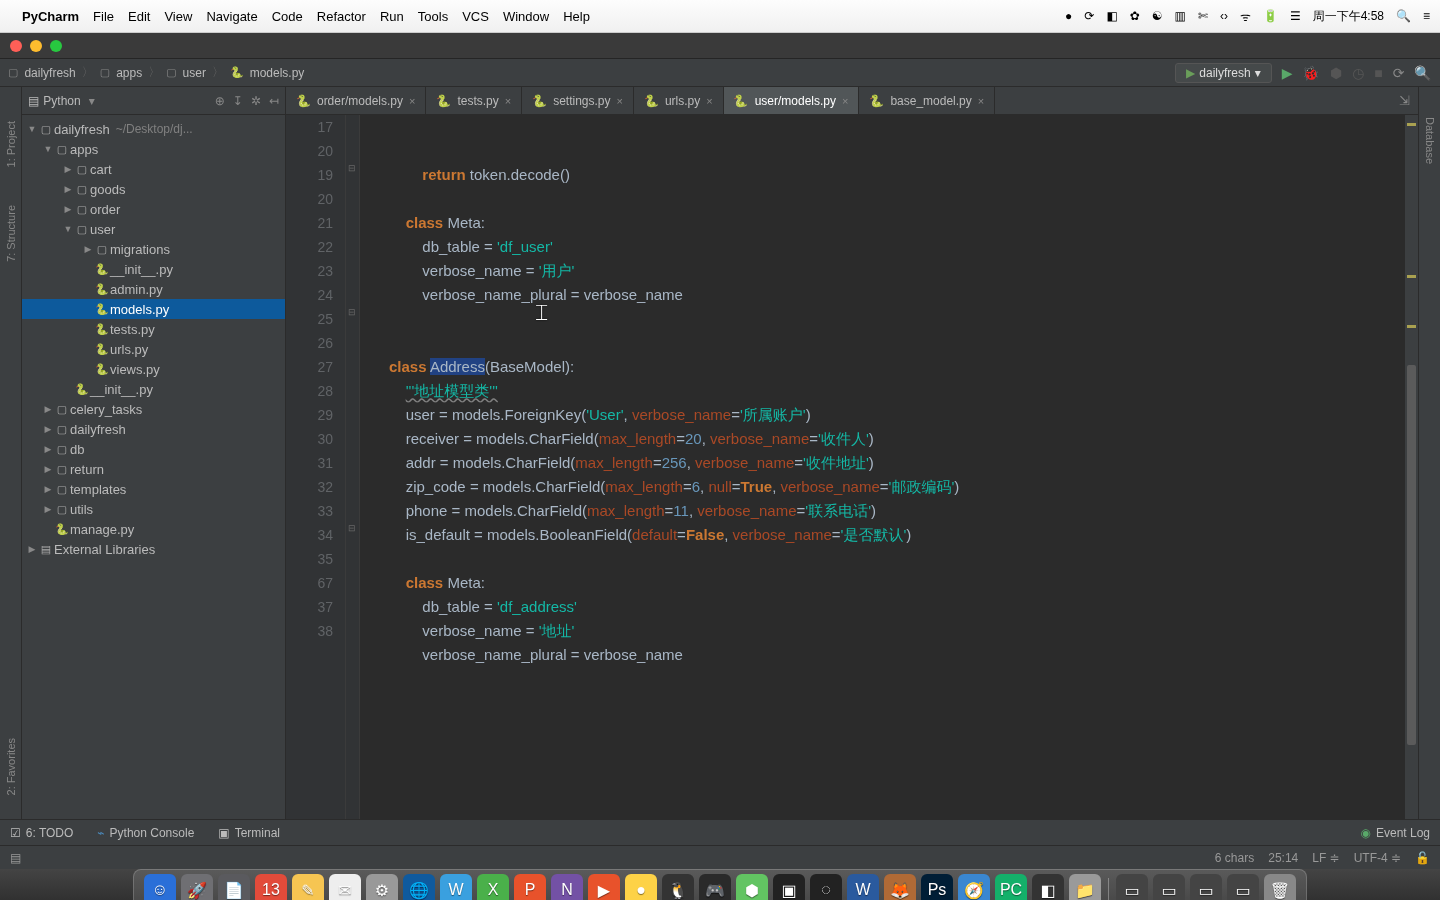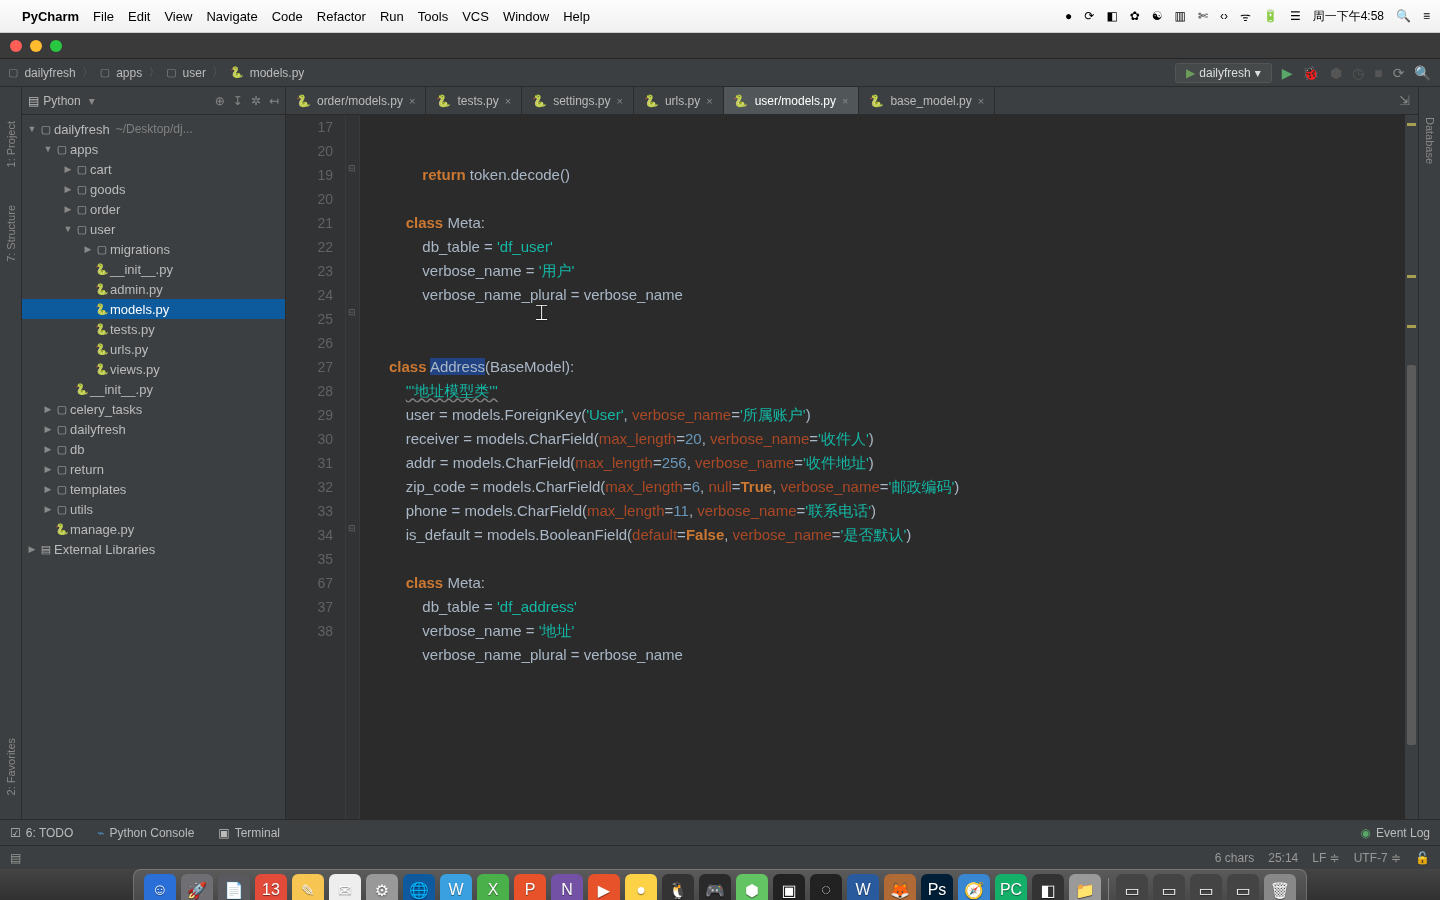--- a/index.html
+++ b/index.html
@@ -399,21 +399,21 @@
       <span>Event Log</span>
     </div>
 </div>
 
 <div class="statusbar">
   <span>▤</span>
   <span class="spacer"></span>
   <span>6 chars</span>
   <span>25:14</span>
   <span><span>LF</span> ≑</span>
-  <span><span>UTF-7</span> ≑</span>
+  <span><span>UTF-4</span> ≑</span>
   <span class="lock">🔓</span>
 </div>
 
 <div class="dock-wrap">
   <div class="dock" id="dock">
       <div class="dicon" style="background: rgb(42, 111, 216);">☺</div>
       <div class="dicon" style="background: rgb(111, 111, 115);">🚀</div>
       <div class="dicon" style="background: rgb(90, 90, 94);">📄</div>
       <div class="dicon" style="background: rgb(226, 75, 58);">13</div>
       <div class="dicon" style="background: rgb(246, 197, 82);">✎</div>

